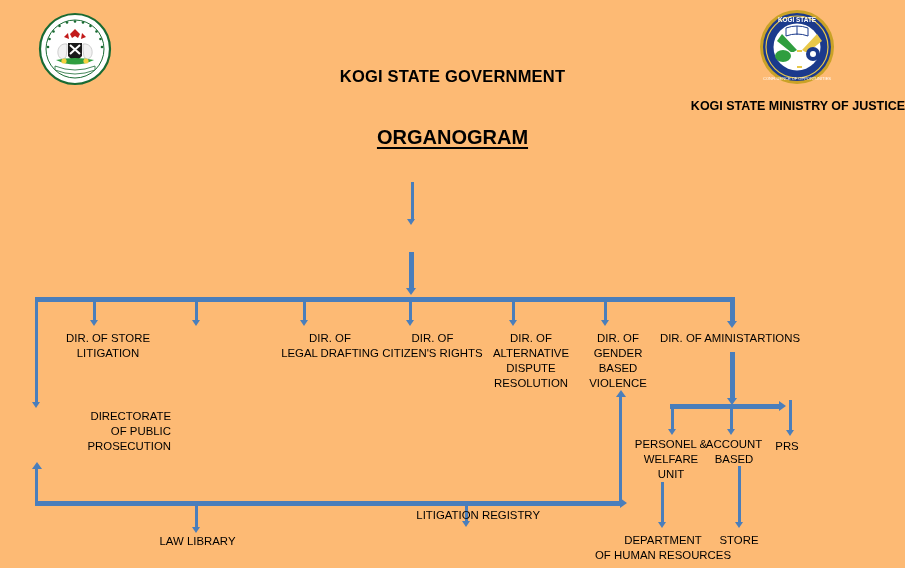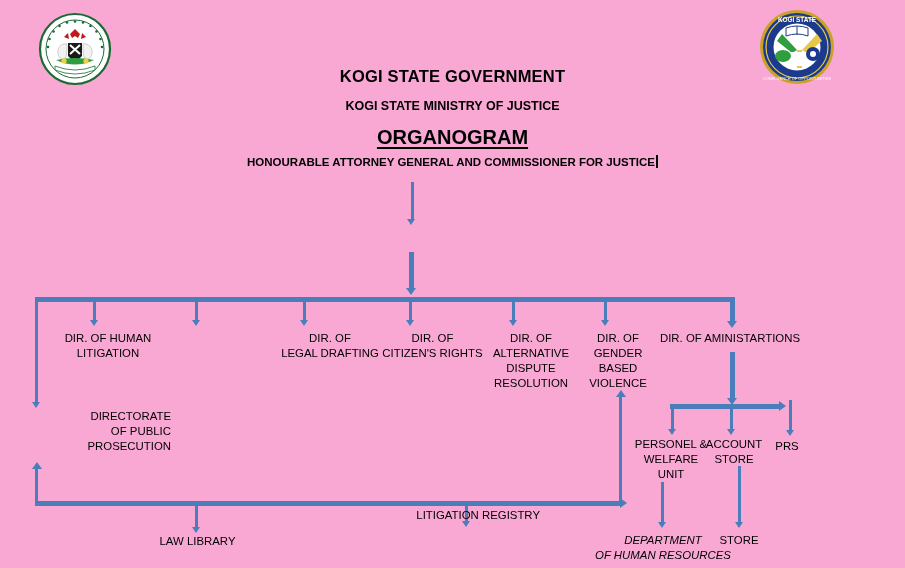--- a/index.html
+++ b/index.html
@@ -8,21 +8,21 @@
     background: #ffffff;
   }
   body {
     font-family: "Liberation Sans", sans-serif;
     color: #000000;
   }
   #page {
     position: relative;
     width: 905px;
     height: 568px;
-    background: #f9a8d4;
+    background: #fdba74;
     overflow: hidden;
   }
 
   
   .logo {
     position: absolute;
   }
 
   
   .hdr {
@@ -33,20 +33,21 @@
     color: #000;
   }
   #title-gov {
     left: 0; right: 0; top: 67px;
     font-size: 16.5px;
     letter-spacing: 0.2px;
   }
   #title-ministry {
     left: 0; right: 0; top: 99px;
     font-size: 12.5px;
+    text-align: right;
   }
   #title-organogram {
     left: 0; right: 0; top: 126px;
     font-size: 20px;
   }
   #title-organogram span {
     text-decoration: underline;
     text-underline-offset: 3px;
   }
   #title-ag {
@@ -173,23 +174,20 @@
   </div>
 
   <div class="hdr" id="title-gov">KOGI STATE GOVERNMENT</div>
 
   <div class="hdr" id="title-ministry">KOGI STATE MINISTRY OF JUSTICE</div>
 
   <div class="hdr" id="title-organogram">
     <span>ORGANOGRAM</span>
   </div>
 
-  <div class="hdr" id="title-ag">
-    <span>HONOURABLE ATTORNEY GENERAL AND COMMISSIONER FOR JUSTICE</span><span class="caret"></span>
-  </div>
 
   <div class="vline thin" style="left:411px; top:182px; height:39px;"></div>
   <div class="arrow-down thin" style="left:407px; top:219px;"></div>
 
 
   <div class="vline" style="left:409px; top:252px; height:38px;"></div>
   <div class="arrow-down" style="left:406px; top:288px;"></div>
 
   <div class="hline" style="left:35px; top:297px; width:700px;"></div>
 
@@ -207,21 +205,21 @@
 
   <div class="vline thin" style="left:512px; top:299px; height:23px;"></div>
   <div class="arrow-down thin" style="left:509px; top:320px;"></div>
 
   <div class="vline thin" style="left:604px; top:299px; height:23px;"></div>
   <div class="arrow-down thin" style="left:601px; top:320px;"></div>
 
   <div class="vline" style="left:730px; top:299px; height:24px;"></div>
   <div class="arrow-down" style="left:727px; top:321px;"></div>
 
-  <div class="node c" style="left:48px; top:331px; width:120px;">DIR. OF HUMAN
+  <div class="node c" style="left:48px; top:331px; width:120px;">DIR. OF STORE
 LITIGATION</div>
 
 
   <div class="node c" style="left:265px; top:331px; width:130px;">DIR. OF
 LEGAL DRAFTING</div>
 
   <div class="node c" style="left:370px; top:331px; width:125px;">DIR. OF
 CITIZEN'S RIGHTS</div>
 
   <div class="node c" style="left:478px; top:331px; width:106px;">DIR. OF
@@ -272,31 +270,31 @@
   <div class="arrow-down thin" style="left:668px; top:429px;"></div>
 
   <div class="node c" style="left:625px; top:437px; width:92px;">PERSONEL &amp;
 WELFARE
 UNIT</div>
 
   <div class="vline thin" style="left:730px; top:406px; height:25px;"></div>
   <div class="arrow-down thin" style="left:727px; top:429px;"></div>
 
   <div class="node c" style="left:700px; top:437px; width:68px;">ACCOUNT
-STORE</div>
+BASED</div>
 
   <div class="vline thin" style="left:789px; top:400px; height:32px;"></div>
   <div class="arrow-down thin" style="left:786px; top:430px;"></div>
 
   <div class="node c" style="left:764px; top:439px; width:46px;">PRS</div>
 
   <div class="vline thin" style="left:661px; top:482px; height:42px;"></div>
   <div class="arrow-down thin" style="left:658px; top:522px;"></div>
 
-  <div class="node c" style="left:588px; top:533px; width:150px;font-style:italic;">DEPARTMENT
+  <div class="node c" style="left:588px; top:533px; width:150px;">DEPARTMENT
 OF HUMAN RESOURCES</div>
 
   <div class="vline thin" style="left:738px; top:466px; height:58px;"></div>
   <div class="arrow-down thin" style="left:735px; top:522px;"></div>
 
   <div class="node c" style="left:705px; top:533px; width:68px;">STORE</div>
 
 </div>
 
 </body></html>

